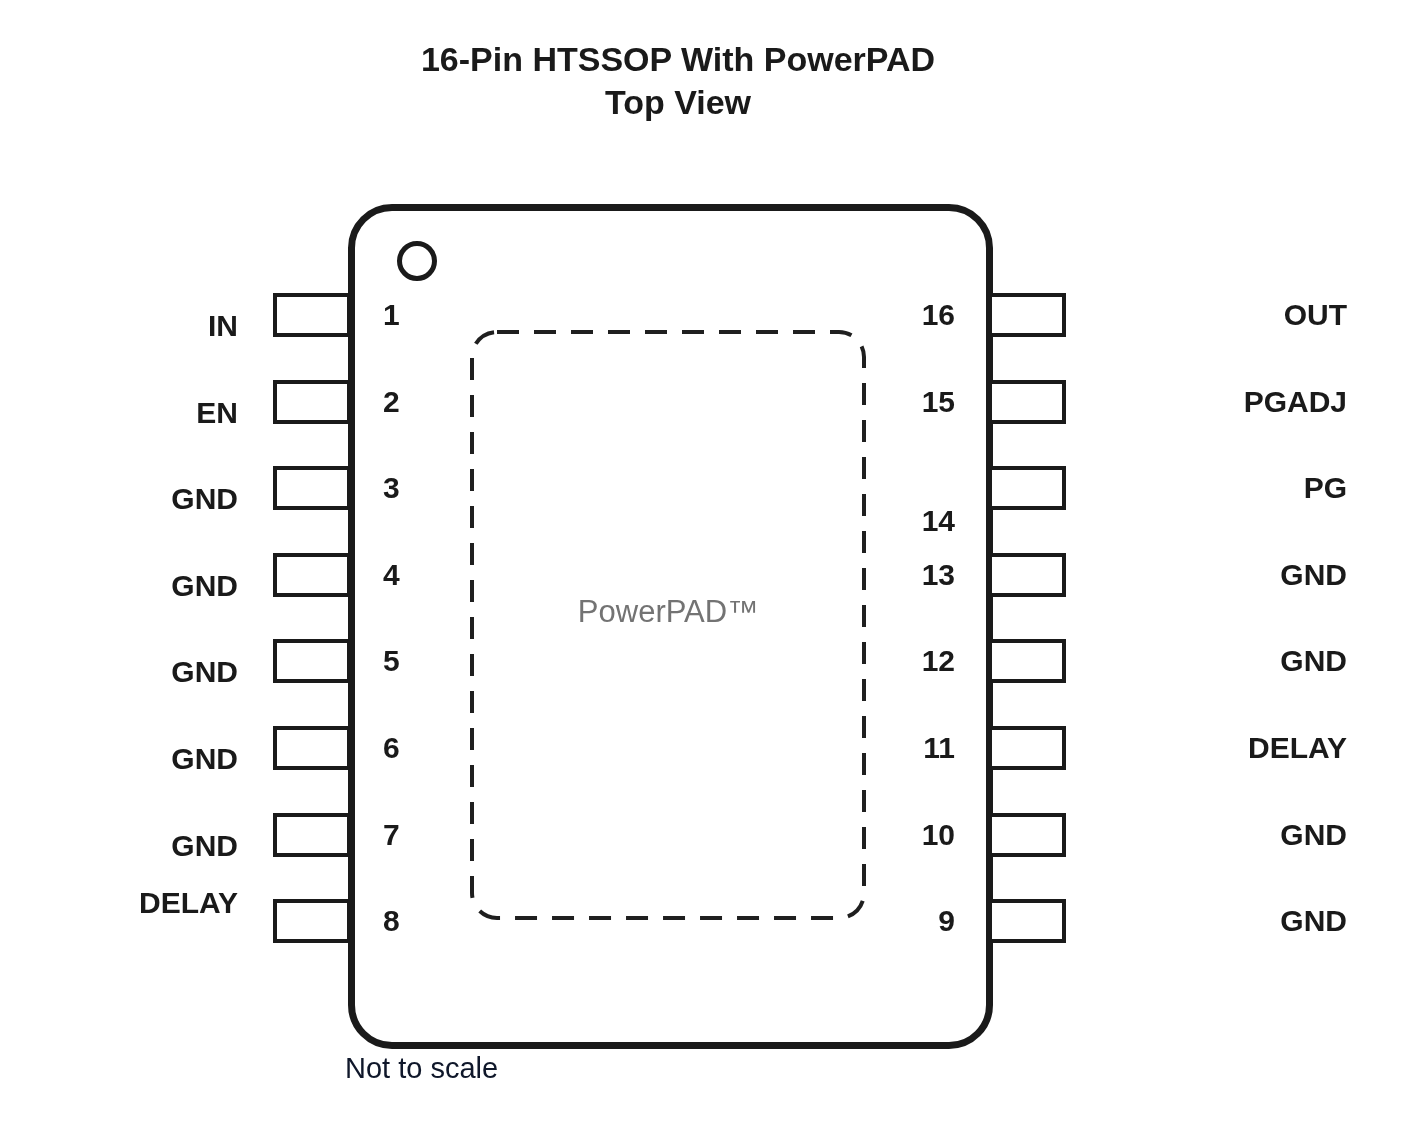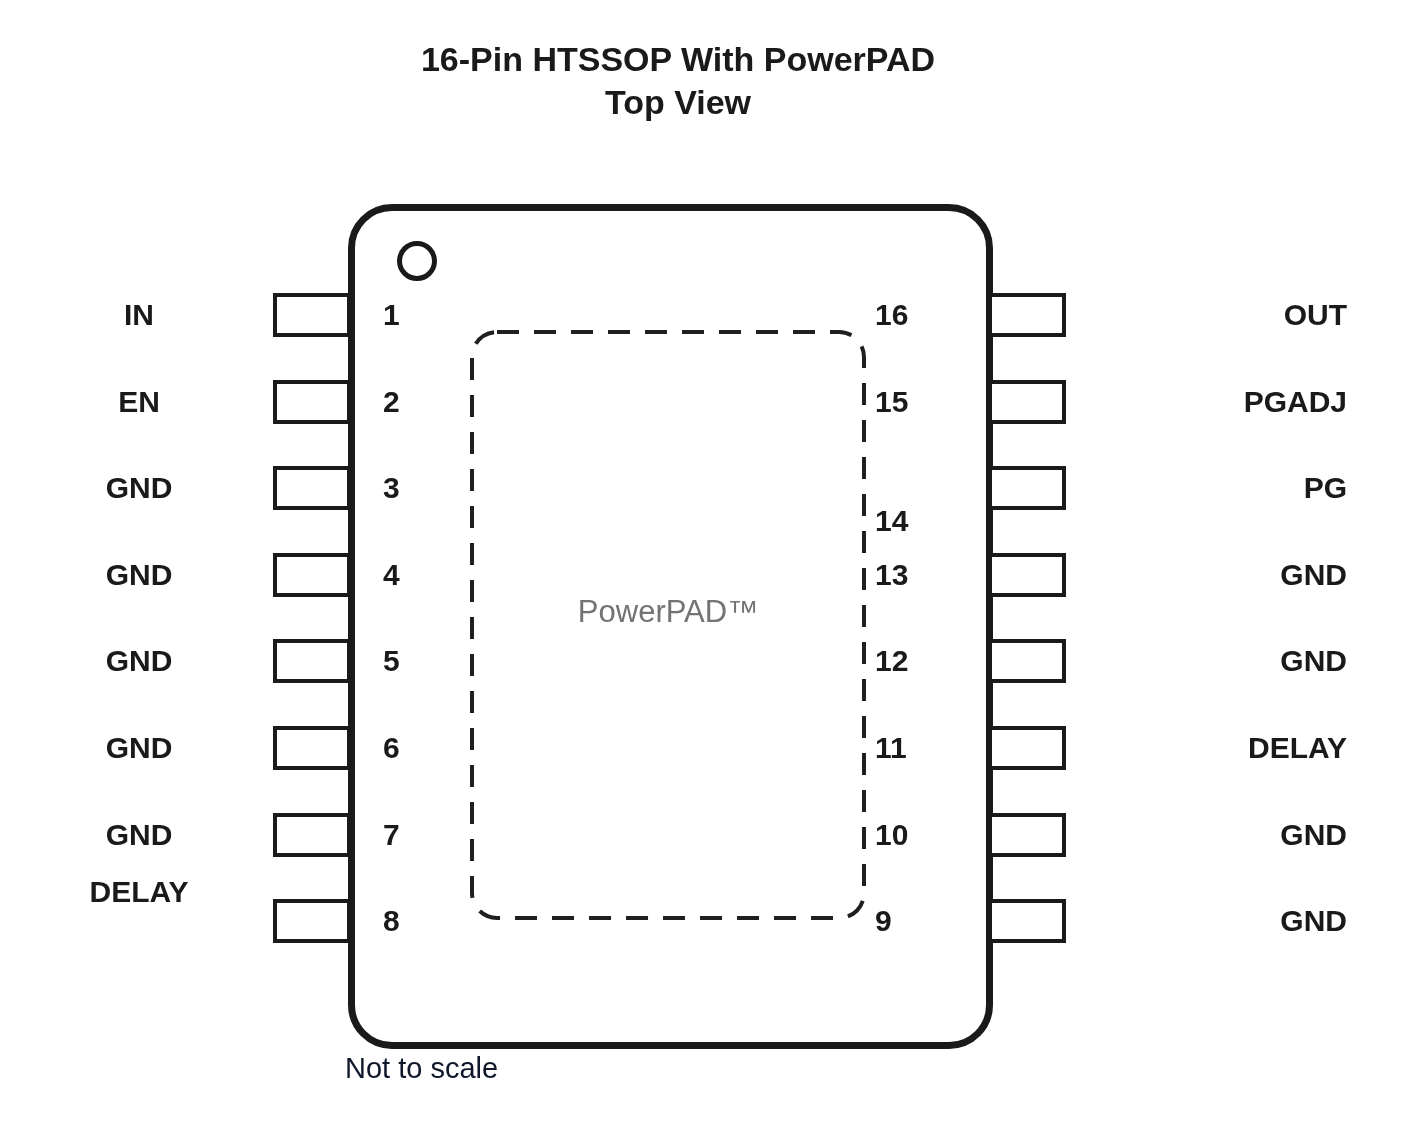--- a/index.html
+++ b/index.html
@@ -75,23 +75,23 @@
   }
   .pin-text {
     position: absolute;
     font-weight: bold;
     font-size: 30px;
     line-height: 44px;
     height: 44px;
     white-space: nowrap;
     color: #1a1a1a;
   }
-  .pin-label-left  { left: 40px;   width: 198px; text-align: center; }
+  .pin-label-left  { left: 40px;   width: 198px; text-align: right; margin-top: 11px; }
   .pin-num-left    { left: 383px;  width: 80px;  text-align: left;  }
-  .pin-num-right   { left: 875px;  width: 80px;  text-align: left; }
+  .pin-num-right   { left: 875px;  width: 80px;  text-align: right; }
   .pin-label-right { left: 1107px; width: 240px; text-align: right;  }
   .footnote {
     position: absolute;
     left: 345px;
     top: 1050px;
     font-size: 29px;
     line-height: 36px;
     color: #0f172a;
   }
 </style>

